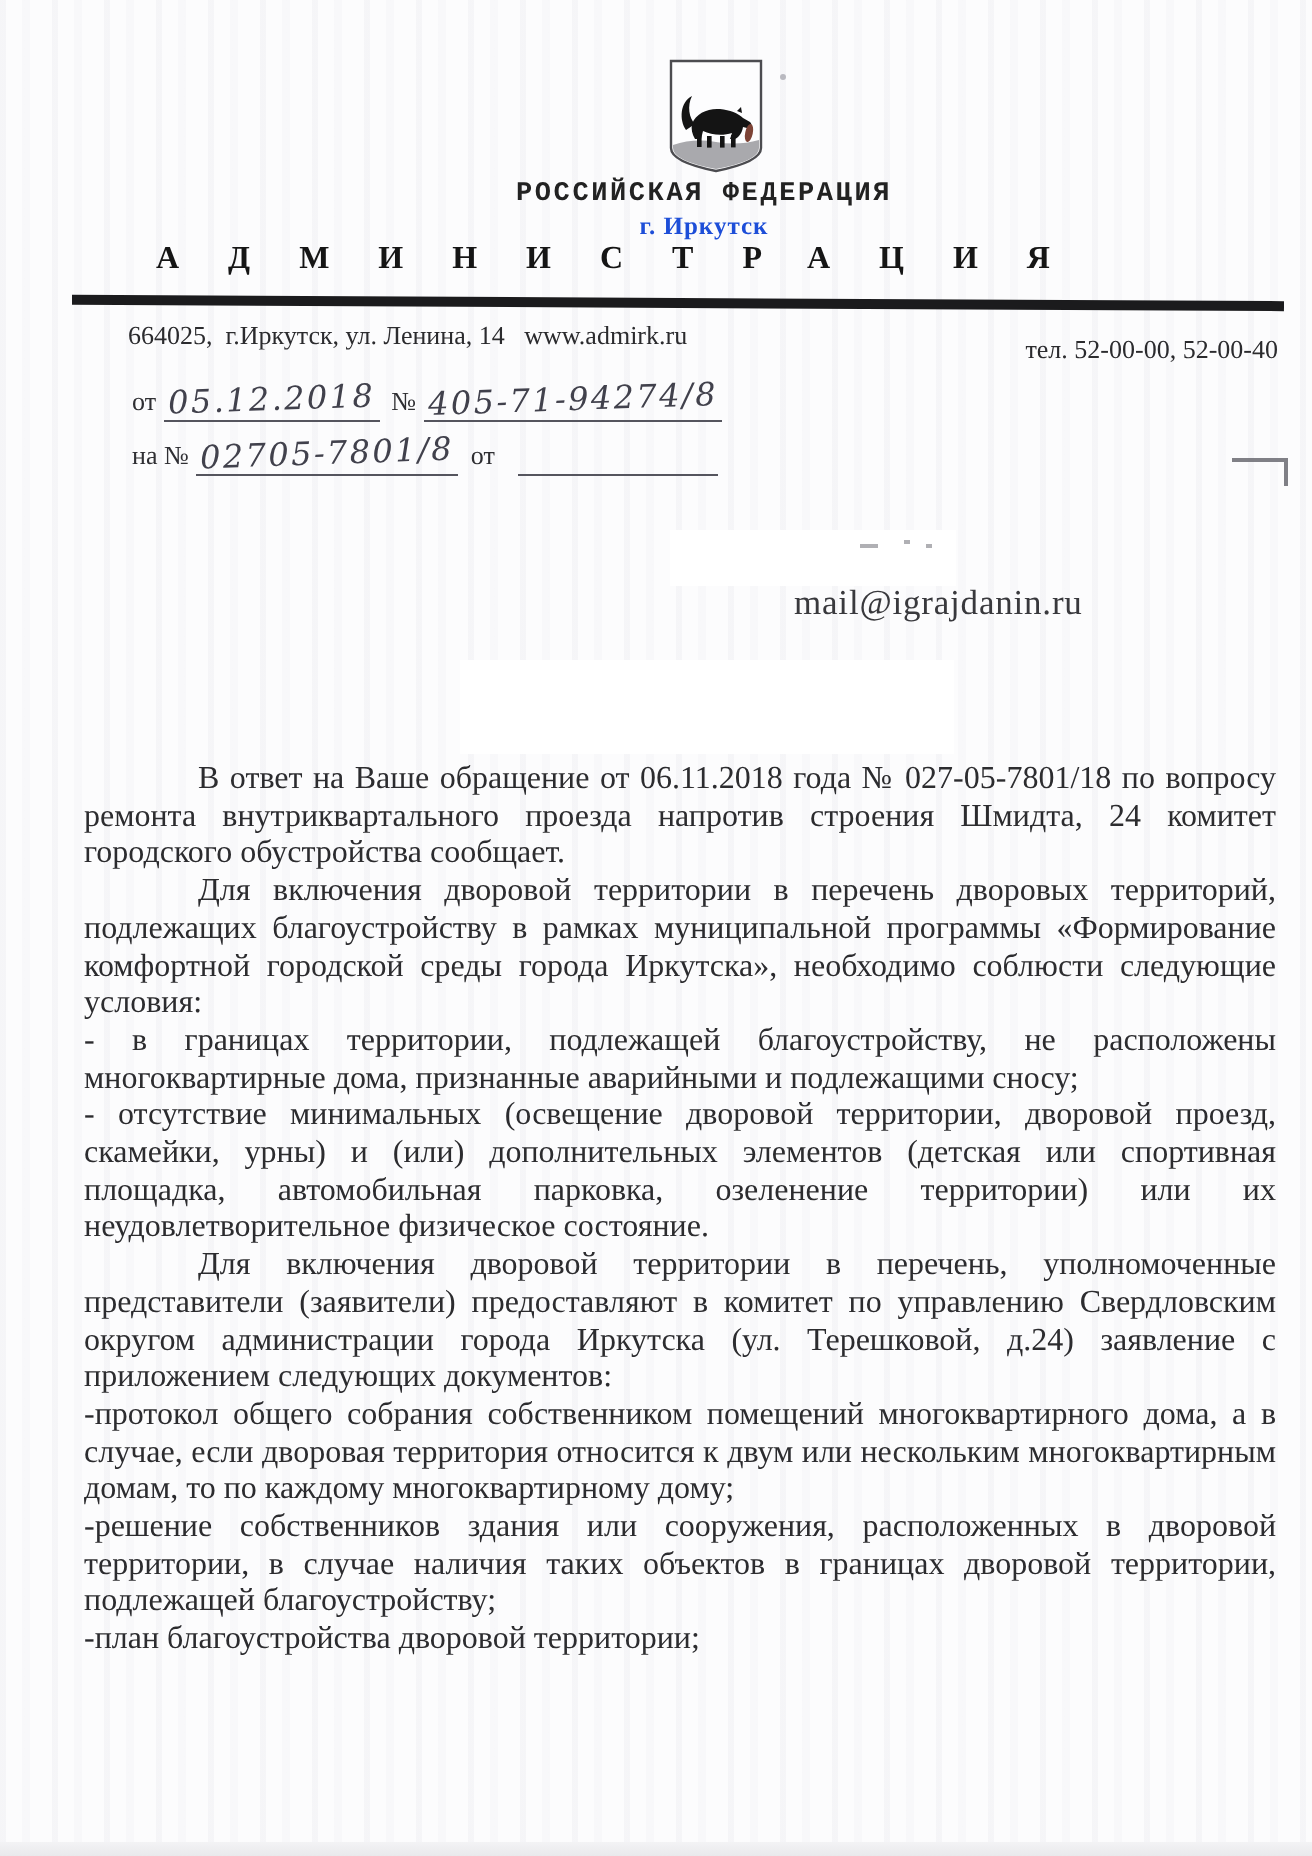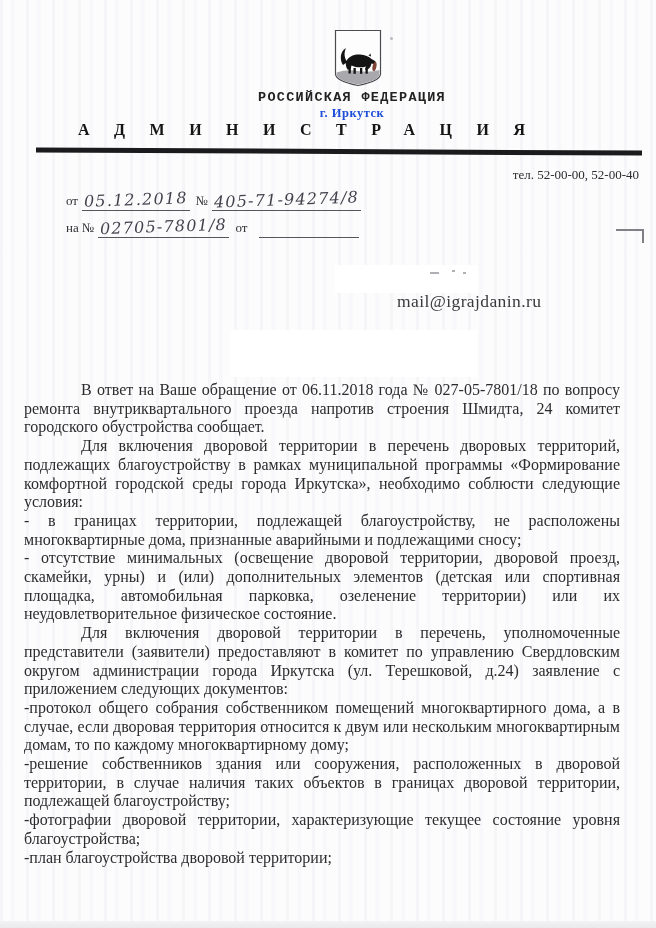--- a/index.html
+++ b/index.html
@@ -69,21 +69,21 @@
   .red-small { left:335px; top:265px; width:143px; height:28px; }
   .red-large { left:230px; top:330px; width:247px; height:47px; }
   .red-mark { position:absolute; background:#86868c; opacity:0.65; }
   .m1 { left:430px; top:272px; width:9px; height:2px; }
   .m2 { left:452px; top:270px; width:3px; height:2px; }
   .m3 { left:463px; top:272px; width:3px; height:2px; }
   .email {
     position:absolute; left:397px; top:291px; font-size:17.5px; color:#39393d; letter-spacing:0.4px;
   }
   .body-text {
-    position:absolute; left:24px; top:381px; width:596px;
+    position:absolute; left:42px; top:381px; width:596px;
     font-size:16px; line-height:18.7px; text-align:justify; color:#2c2c2f;
   }
   .body-text p { margin:0; }
   .body-text p.indent { text-indent:57px; }
 </style>
 </head>
 <body>
 
 <div class="page">
 
@@ -98,20 +98,21 @@
     <rect x="31.5" y="38.5" width="2.3" height="6.2" fill="#141414"></rect>
     <ellipse cx="40.5" cy="37.5" rx="1.9" ry="4.6" transform="rotate(12 40.5 37.5)" fill="#7d4336"></ellipse>
     <path d="M34.5,26.5 L36.5,24.5 L37,27.5 Z" fill="#141414"></path>
   </svg>
   <div class="scan-dot"></div>
 
   <div class="country">РОССИЙСКАЯ ФЕДЕРАЦИЯ</div>
   <div class="city">г. Иркутск</div>
   <div class="org">АДМИНИСТРАЦИЯ</div>
   <div class="rule"></div>
+  <div class="addr">664025,  г.Иркутск, ул. Ленина, 14   www.admirk.ru</div>
   <div class="phone">тел. 52-00-00, 52-00-40</div>
 
   <div class="refrow refrow-1">
     <span class="ref-label">от</span>
     <span class="hand-line w-date"><span class="hand">05.12.2018</span></span>
     <span class="ref-label after">№</span>
     <span class="hand-line w-num"><span class="hand">405-71-94274/8</span></span>
   </div>
   <div class="refrow refrow-2">
     <span class="ref-label">на №</span>
@@ -138,19 +139,18 @@
       <p>- в границах территории, подлежащей благоустройству, не расположены многоквартирные дома, признанные аварийными и подлежащими сносу;</p>
 
       <p>- отсутствие минимальных (освещение дворовой территории, дворовой проезд, скамейки, урны) и (или) дополнительных элементов (детская или спортивная площадка, автомобильная парковка, озеленение территории) или их неудовлетворительное физическое состояние.</p>
 
       <p class="indent">Для включения дворовой территории в перечень, уполномоченные представители (заявители) предоставляют в комитет по управлению Свердловским округом администрации города Иркутска (ул. Терешковой, д.24) заявление с приложением следующих документов:</p>
 
       <p>-протокол общего собрания собственником помещений многоквартирного дома, а в случае, если дворовая территория относится к двум или нескольким многоквартирным домам, то по каждому многоквартирному дому;</p>
 
       <p>-решение собственников здания или сооружения, расположенных в дворовой территории, в случае наличия таких объектов в границах дворовой территории, подлежащей благоустройству;</p>
 
-      <p>-фотографии дворовой территории, характеризующие текущее состояние уровня благоустройства;</p>
 
       <p>-план благоустройства дворовой территории;</p>
     </div>
 
   <div class="scan-bottom-edge"></div>
 </div>
 
 </body></html>

